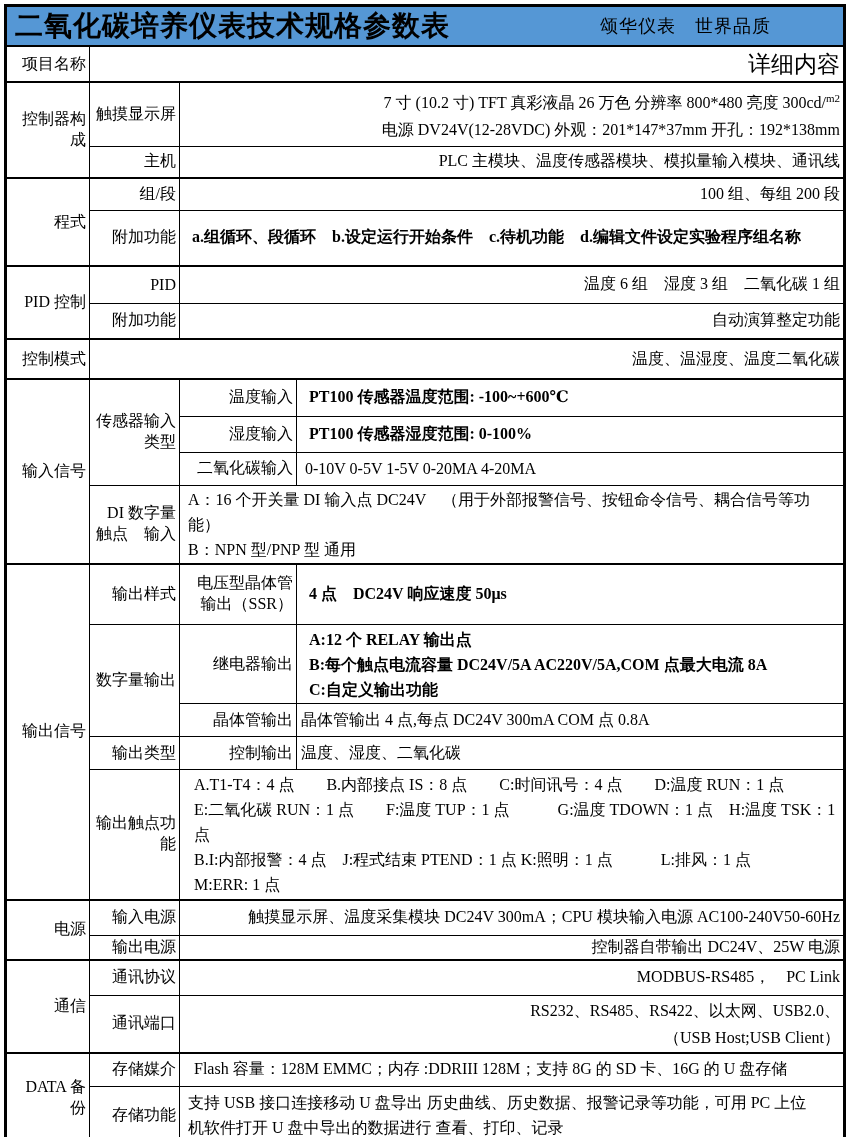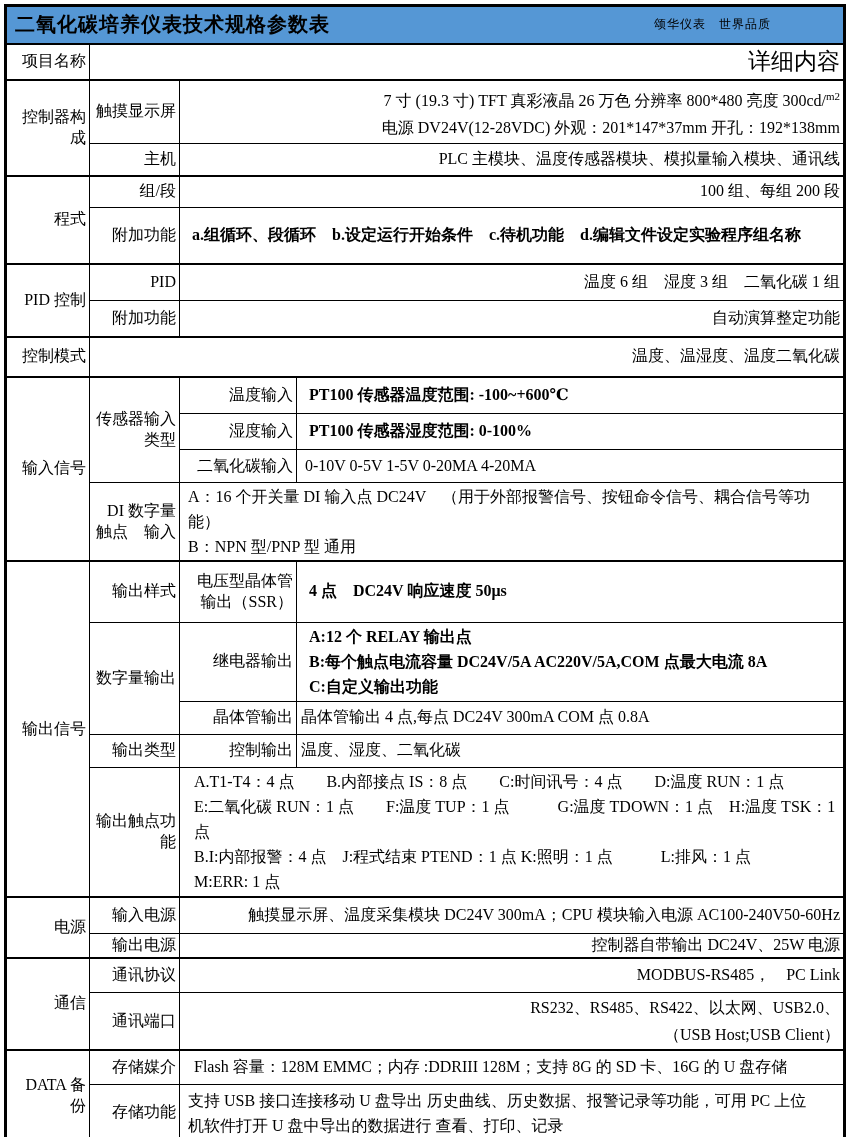--- a/index.html
+++ b/index.html
@@ -22,22 +22,22 @@
   
   td.titlebar {
     background:#5597d5; border-bottom:2px solid #000;
     padding:0 0 0 8px; text-align:left;
   }
   .titlebar-inner {
     display:flex; align-items:center; justify-content:space-between;
     height:100%; padding-right:72px;
     font-family:"Liberation Sans","DejaVu Sans",sans-serif;
   }
-  .doc-title { font-size:20px; font-weight:bold; letter-spacing:1px; }
-  .brand { font-size:12px; letter-spacing:1px; }
+  .doc-title { font-size:28px; font-weight:bold; letter-spacing:1px; }
+  .brand { font-size:18px; letter-spacing:1px; }
   .detail-head { font-size:23px; }
   
   .al { text-align:left; }
   .pl4 { padding-left:4px; } .pl8 { padding-left:8px; }
   .pl12 { padding-left:12px;font-weight:bold; } .pl14 { padding-left:14px;margin-top:26px; }
   .lines .line { line-height:25px; }
   .lines-c .line { line-height:27px; }
   sup { font-size:11px; }
 </style>
 </head>
@@ -64,21 +64,21 @@
 
   <tr style="height:36px">
     <td>项目名称</td>
     <td colspan="3" class="detail-head">详细内容</td>
   </tr>
 
   <tr class="sec" style="height:64px">
     <td rowspan="2">控制器构成</td>
     <td>触摸显示屏</td>
     <td colspan="2" class="lines-c">
-      <div class="line"><span>7 寸 (19.3 寸) TFT 真彩液晶 26 万色 分辨率 800*480 亮度 300cd/</span><sup>m2</sup></div>
+      <div class="line"><span>7 寸 (10.2 寸) TFT 真彩液晶 26 万色 分辨率 800*480 亮度 300cd/</span><sup>m2</sup></div>
       <div class="line">电源 DV24V(12-28VDC) 外观：201*147*37mm 开孔：192*138mm</div>
     </td>
   </tr>
   <tr style="height:32px">
     <td>主机</td>
     <td colspan="2">PLC 主模块、温度传感器模块、模拟量输入模块、通讯线</td>
   </tr>
 
   <tr class="sec" style="height:32px">
     <td rowspan="2">程式</td>

